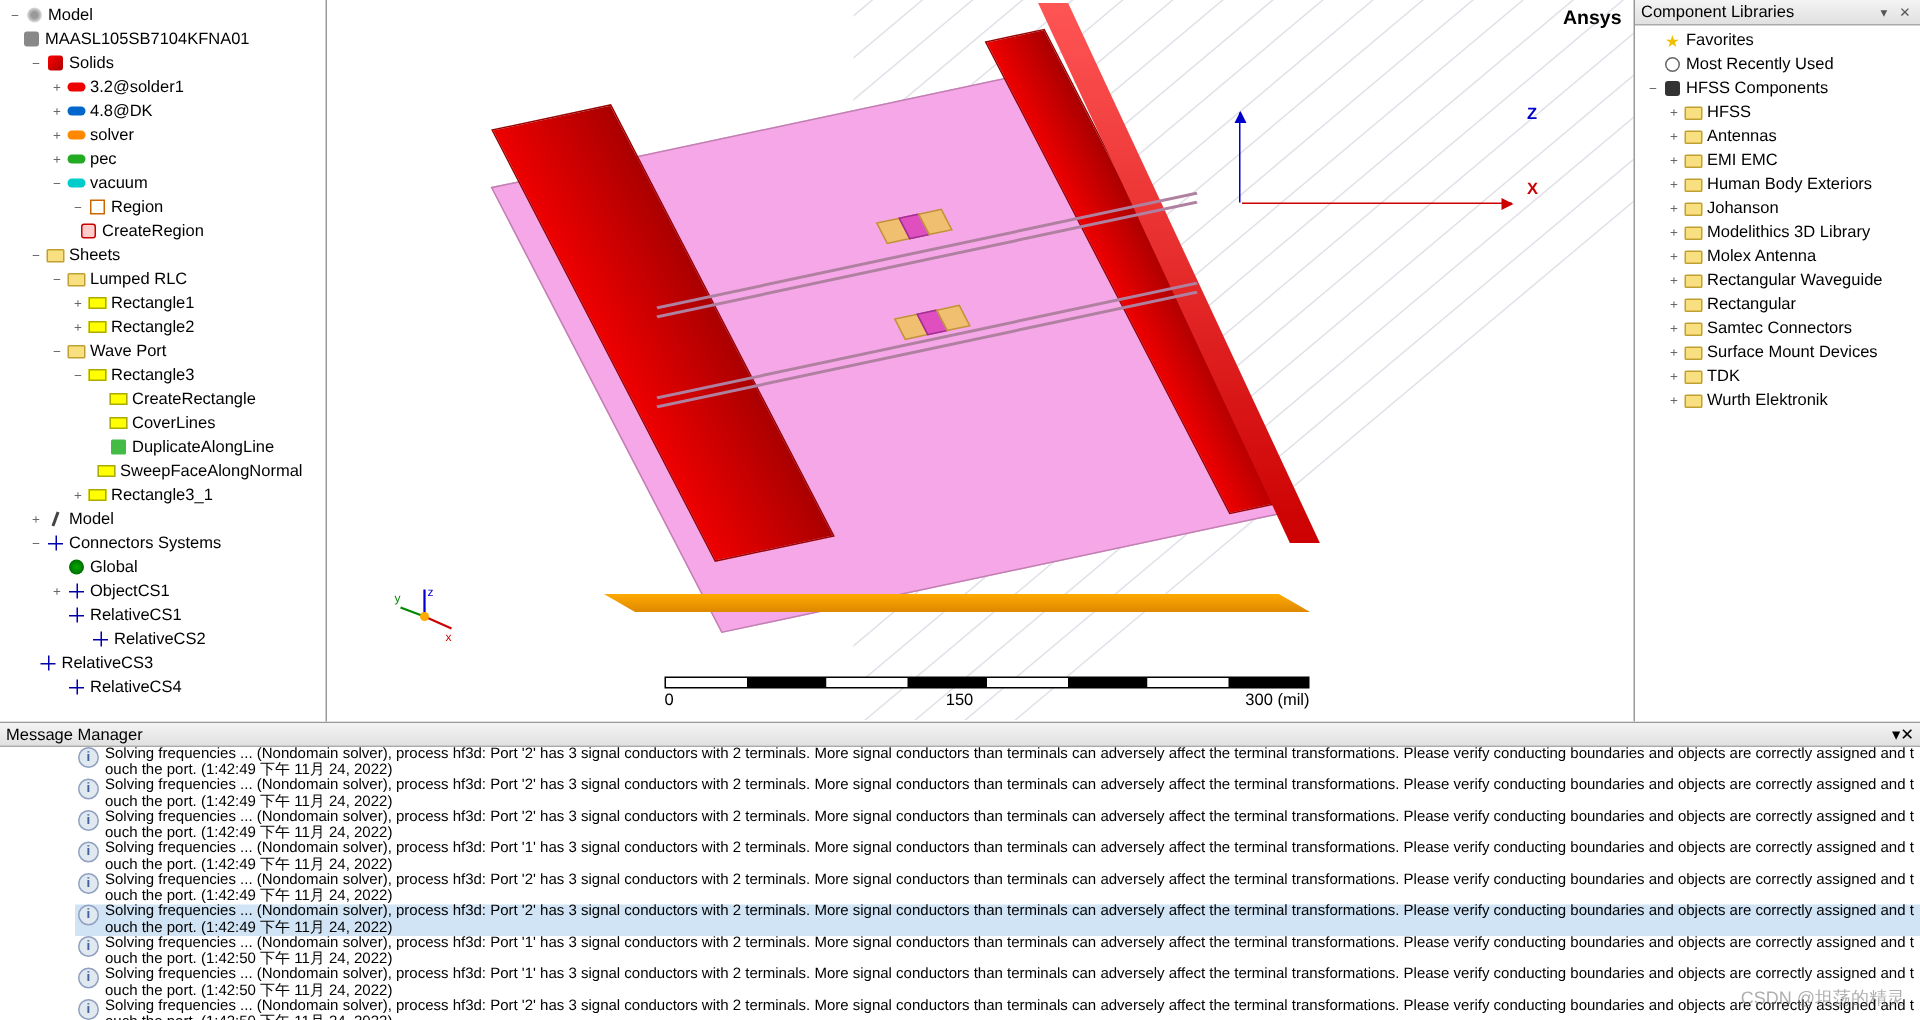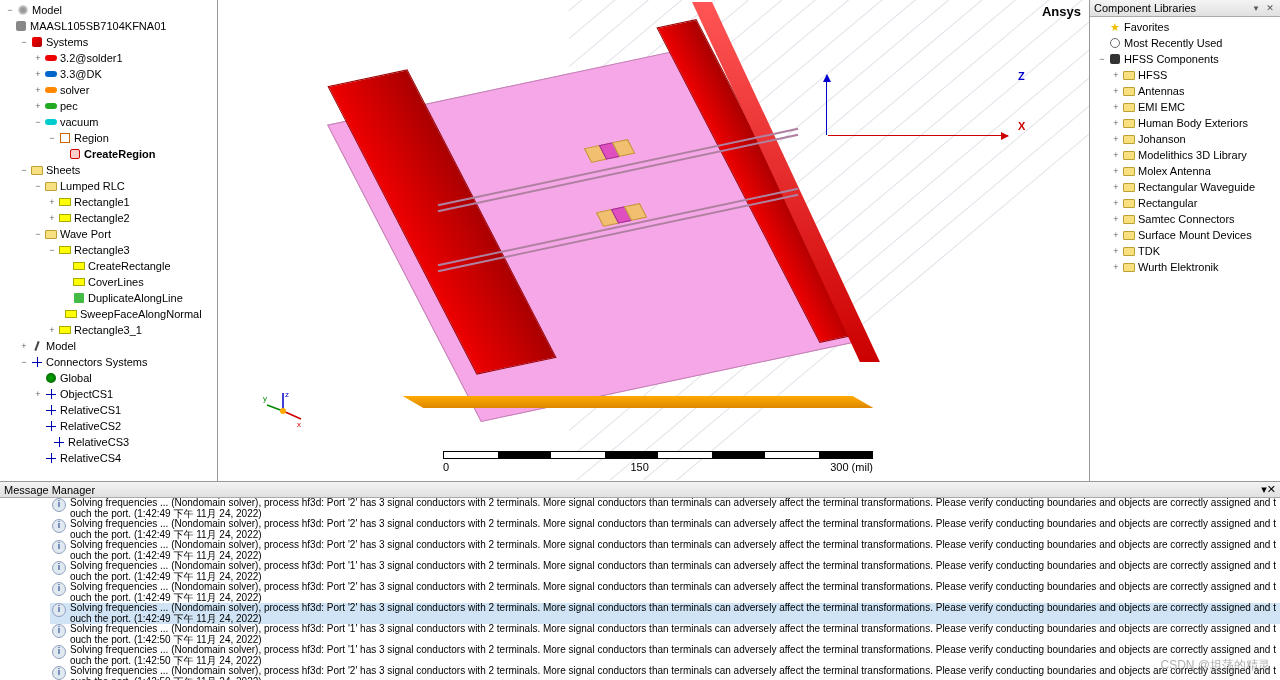--- a/index.html
+++ b/index.html
@@ -110,35 +110,35 @@
         <span class="ico">
           <span class="ic-proj"></span>
         </span>
         <span class="lbl">MAASL105SB7104KFNA01</span>
       </div>
       <div class="tree-node" style="padding-left: 18px;">
         <span class="exp">−</span>
         <span class="ico">
           <span class="ic-solids"></span>
         </span>
-        <span class="lbl">Systems</span>
+        <span class="lbl">Solids</span>
       </div>
       <div class="tree-node" style="padding-left: 32px;">
         <span class="exp">+</span>
         <span class="ico">
           <span class="ic-mat c-red"></span>
         </span>
         <span class="lbl">3.2@solder1</span>
       </div>
       <div class="tree-node" style="padding-left: 32px;">
         <span class="exp">+</span>
         <span class="ico">
           <span class="ic-mat c-blue"></span>
         </span>
-        <span class="lbl">3.3@DK</span>
+        <span class="lbl">4.8@DK</span>
       </div>
       <div class="tree-node" style="padding-left: 32px;">
         <span class="exp">+</span>
         <span class="ico">
           <span class="ic-mat c-orange"></span>
         </span>
         <span class="lbl">solver</span>
       </div>
       <div class="tree-node" style="padding-left: 32px;">
         <span class="exp">+</span>
@@ -154,21 +154,21 @@
         </span>
         <span class="lbl">vacuum</span>
       </div>
       <div class="tree-node" style="padding-left: 46px;">
         <span class="exp">−</span>
         <span class="ico">
           <span class="ic-region"></span>
         </span>
         <span class="lbl">Region</span>
       </div>
-      <div class="tree-node" style="padding-left: 56px; font-weight: bold;">
+      <div class="tree-node" style="padding-left: 40px;">
         <span class="exp"></span>
         <span class="ico">
           <span class="ic-cmd"></span>
         </span>
         <span class="lbl">CreateRegion</span>
       </div>
       <div class="tree-node" style="padding-left: 18px;">
         <span class="exp">−</span>
         <span class="ico">
           <span class="ic-folder"></span>
@@ -273,28 +273,28 @@
         </span>
         <span class="lbl">ObjectCS1</span>
       </div>
       <div class="tree-node" style="padding-left: 32px;">
         <span class="exp"></span>
         <span class="ico">
           <span class="ic-cs"></span>
         </span>
         <span class="lbl">RelativeCS1</span>
       </div>
-      <div class="tree-node" style="padding-left: 32px;">
+      <div class="tree-node" style="padding-left: 48px;">
         <span class="exp"></span>
         <span class="ico">
           <span class="ic-cs"></span>
         </span>
         <span class="lbl">RelativeCS2</span>
       </div>
-      <div class="tree-node" style="padding-left: 40px;">
+      <div class="tree-node" style="padding-left: 13px;">
         <span class="exp"></span>
         <span class="ico">
           <span class="ic-cs"></span>
         </span>
         <span class="lbl">RelativeCS3</span>
       </div>
       <div class="tree-node" style="padding-left: 32px;">
         <span class="exp"></span>
         <span class="ico">
           <span class="ic-cs"></span>

